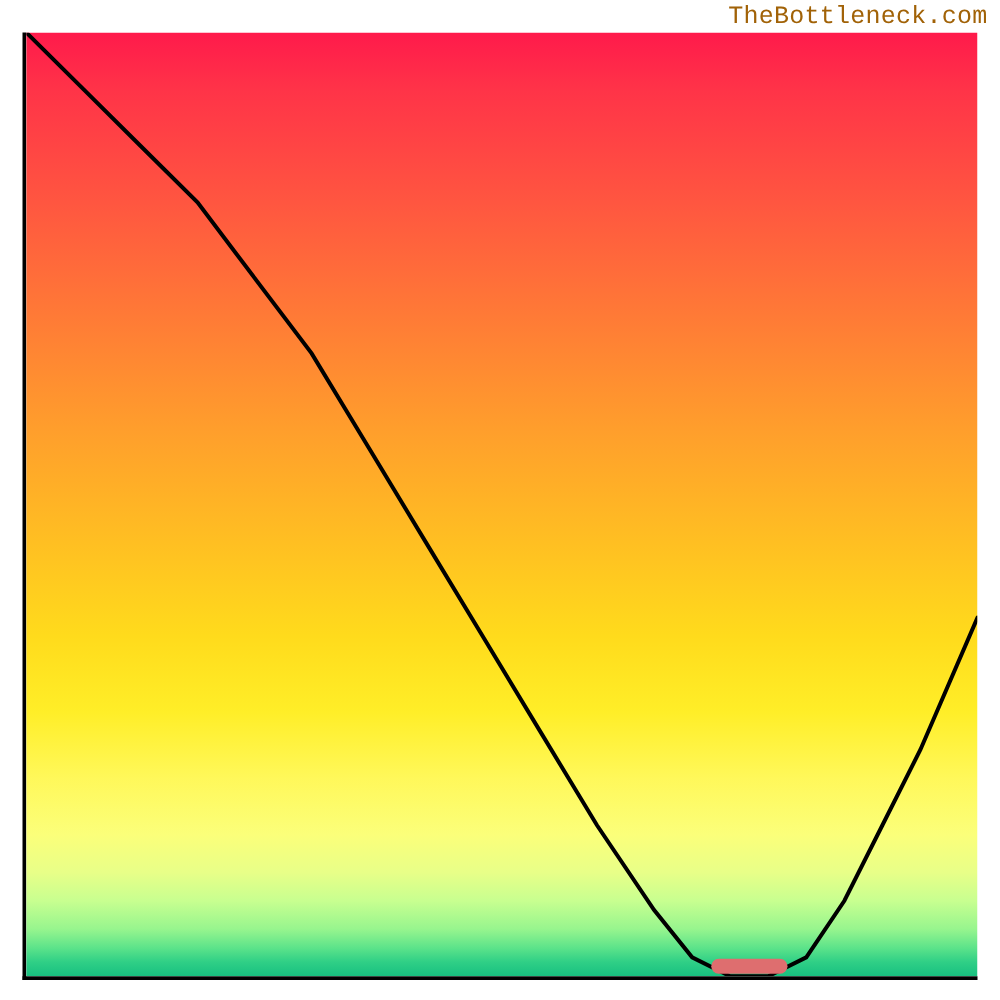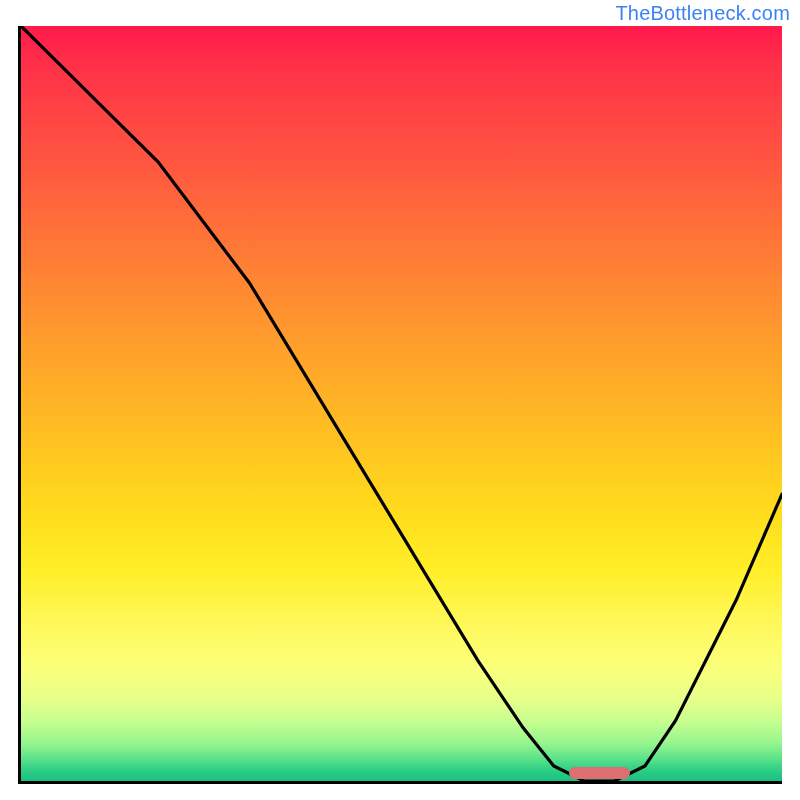--- a/index.html
+++ b/index.html
@@ -52,24 +52,24 @@
   svg.curve {
     position: absolute;
     inset: 0;
     width: 100%;
     height: 100%;
   }
   .watermark {
     position: absolute;
     top: 2px;
     right: 10px;
-    font-family: Liberation Sans, sans-serif;
+    font-family: Liberation Mono, monospace;
     font-size: 20px;
     font-weight: 500;
-    color: #3b82f6;
+    color: #a16207;
     letter-spacing: 0.2px;
     text-align: right;
   }
   .marker {
     position: absolute;
     height: 12px;
     border-radius: 6px;
     background: #de6e6f;
   }
 </style>

